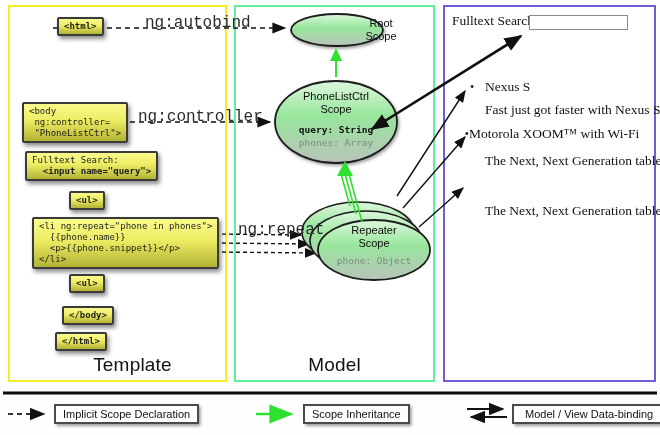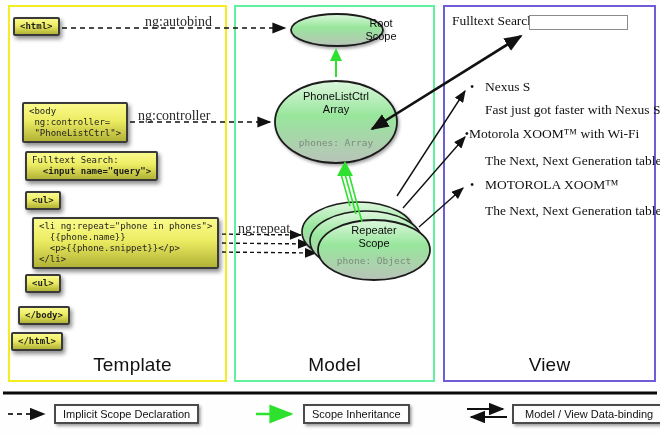--- a/index.html
+++ b/index.html
@@ -12,23 +12,23 @@
   .col-title{position:absolute;top:354px;font-size:19px;color:#111;text-align:center;
              letter-spacing:.2px;}
   .t-title{left:8px;width:219px;margin-left:15px;}
   .m-title{left:234px;width:201px;}
   .v-title{left:443px;width:213px;}
   svg.layer{position:absolute;left:0;top:0;pointer-events:none;}
   .codebox{position:absolute;background:linear-gradient(180deg,#fafa8c 0%,#ecec63 45%,#b2b236 100%);
            border:2px solid #3a3a3a;border-radius:2px;box-shadow:2px 3px 4px rgba(0,0,0,.45);
            font-family:"DejaVu Sans Mono",monospace;font-size:9px;line-height:11px;color:#1d1d1d;
            padding:2px 5px;white-space:pre;z-index:3;}
-  .codebox.bold{font-weight:bold;}
+  .codebox.bold{font-weight:bold;margin-left:44px;}
   .codebox .b{font-weight:bold;}
-  .wirelabel{position:absolute;font-family:Liberation Serif, serif;font-size:14px;
+  .wirelabel{position:absolute;font-family:Liberation Mono, monospace;font-size:16px;
              color:#2a2a2a;z-index:3;white-space:pre;}
   .scopename{position:absolute;text-align:center;font-size:11px;line-height:12.5px;color:#0c0c0c;
              z-index:3;}
   .scopeprop{position:absolute;text-align:center;font-family:"DejaVu Sans Mono",monospace;
              font-size:9.5px;z-index:3;white-space:pre;}
   .prop-bold{font-weight:bold;color:#111;}
   .prop-gray{color:#7e8a7e;}
   .viewtext{position:absolute;font-family:"Liberation Serif",serif;font-size:13.5px;color:#111;
             z-index:3;white-space:pre;}
   .vbullet{display:inline-block;width:15px;font-size:12px;}
@@ -117,39 +117,38 @@
   <div class="codebox bold" style="left:18px;top:306px;">&lt;/body&gt;</div>
   <div class="codebox bold" style="left:11px;top:332px;">&lt;/html&gt;</div>
 
   <div class="wirelabel" style="left:145px;top:14px;">ng:autobind</div>
   <div class="wirelabel" style="left:138px;top:108px;">ng:controller</div>
   <div class="wirelabel" style="left:238px;top:221px;">ng:repeat</div>
 
   <div class="scopename" style="left:291px;top:17px;width:92px;white-space:pre-line;padding-left:44px;">Root
 Scope</div>
   <div class="scopename" style="left:275px;top:90px;width:122px;white-space:pre-line;">PhoneListCtrl
-Array</div>
+Scope</div>
+  <div class="scopeprop prop-bold" style="left:275px;top:124px;width:122px;">query: String</div>
   <div class="scopeprop prop-gray" style="left:275px;top:137px;width:122px;">phones: Array</div>
   <div class="scopename" style="left:318px;top:224px;width:112px;white-space:pre-line;">Repeater
 Scope</div>
   <div class="scopeprop prop-gray" style="left:318px;top:255px;width:112px;">phone: Object</div>
 
   <div class="viewtext" style="left:452px;top:13px;">Fulltext Search:</div>
   <input class="vinput" type="text" value="" style="">
 
   <div class="viewtext" style="left:470px;top:79px;"><span class="vbullet">•</span><span>Nexus S</span></div>
   <div class="viewtext" style="left:485px;top:102px;">Fast just got faster with Nexus S.</div>
 
   <div class="viewtext" style="left:454px;top:126px;text-align:right;"><span class="vbullet">•</span><span>Motorola XOOM™ with Wi-Fi</span></div>
   <div class="viewtext" style="left:485px;top:153px;">The Next, Next Generation tablet.</div>
 
-  <div class="viewtext" style="left:470px;top:177px;"><span class="vbullet">•</span><span>MOTOROLA XOOM™</span></div>
   <div class="viewtext" style="left:485px;top:203px;">The Next, Next Generation tablet.</div>
 
   <div class="col-title t-title">Template</div>
   <div class="col-title m-title">Model</div>
-  <div class="col-title v-title">View</div>
 
   <div class="legendbox" style="left:54px;">Implicit Scope Declaration</div>
   <div class="legendbox" style="left:303px;">Scope Inheritance</div>
   <div class="legendbox" style="left:512px;padding-left:11px;">Model / View Data-binding</div>
 
 </div>
 
 </body></html>

